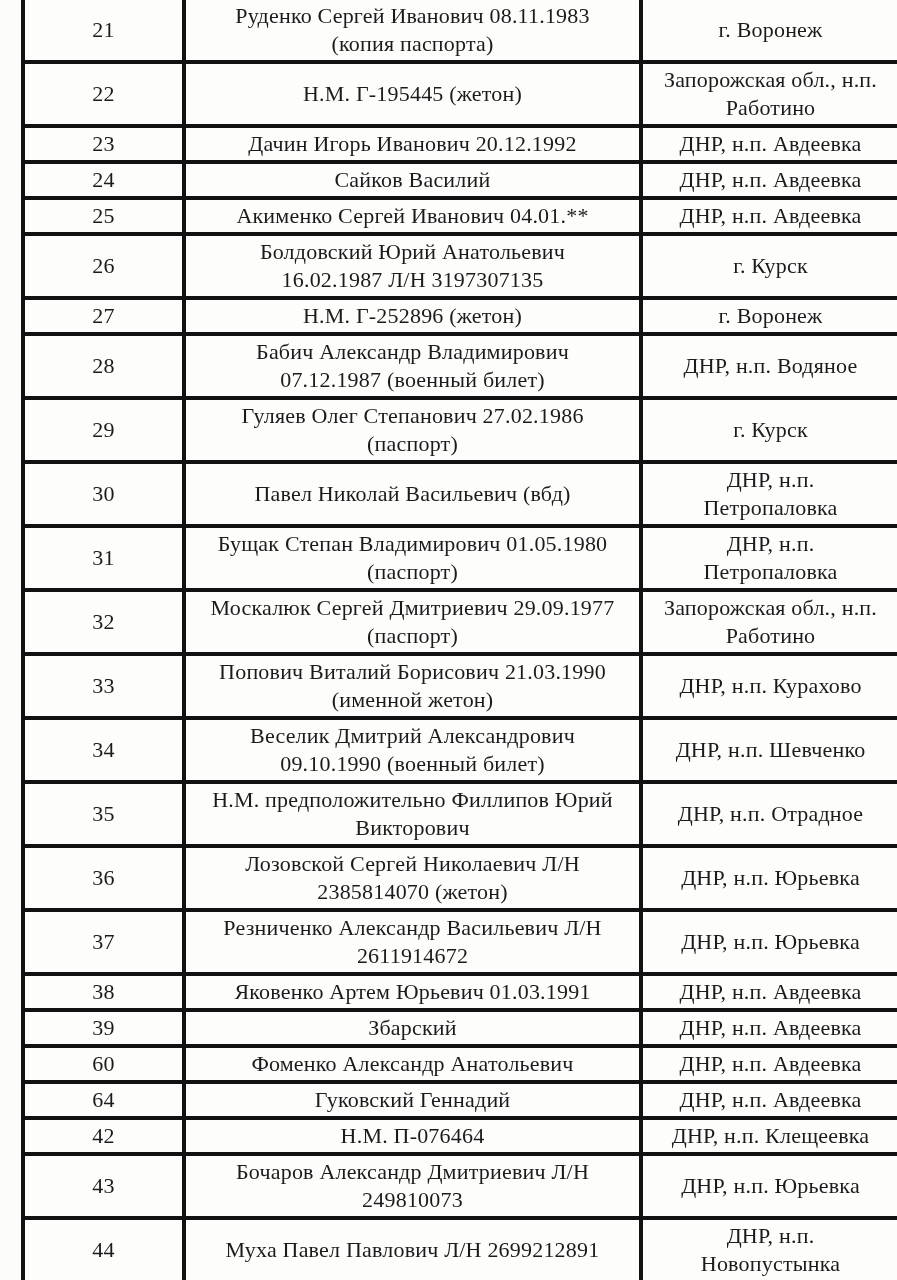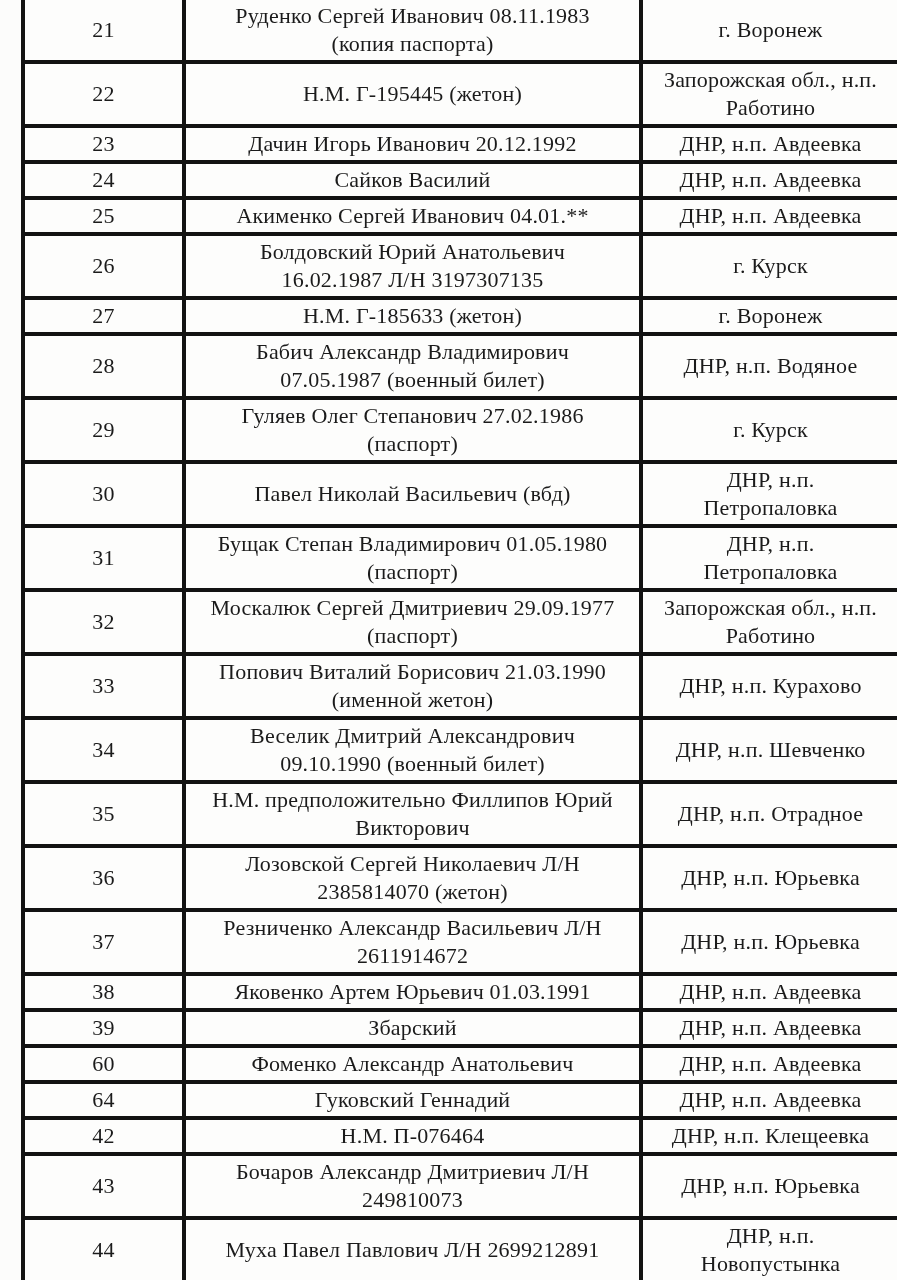--- a/index.html
+++ b/index.html
@@ -90,28 +90,28 @@
 
   <tr class="doc-row">
     <td class="col-num">26</td>
     <td class="col-name">Болдовский Юрий Анатольевич
 16.02.1987 Л/Н 3197307135</td>
     <td class="col-loc">г. Курск</td>
   </tr>
 
   <tr class="doc-row">
     <td class="col-num short-cell">27</td>
-    <td class="col-name short-cell">Н.М. Г-185633 (жетон)</td>
+    <td class="col-name short-cell">Н.М. Г-252896 (жетон)</td>
     <td class="col-loc short-cell">г. Воронеж</td>
   </tr>
 
   <tr class="doc-row">
     <td class="col-num">28</td>
     <td class="col-name">Бабич Александр Владимирович
-07.05.1987 (военный билет)</td>
+07.12.1987 (военный билет)</td>
     <td class="col-loc">ДНР, н.п. Водяное</td>
   </tr>
 
   <tr class="doc-row">
     <td class="col-num">29</td>
     <td class="col-name">Гуляев Олег Степанович 27.02.1986
 (паспорт)</td>
     <td class="col-loc">г. Курск</td>
   </tr>
 

